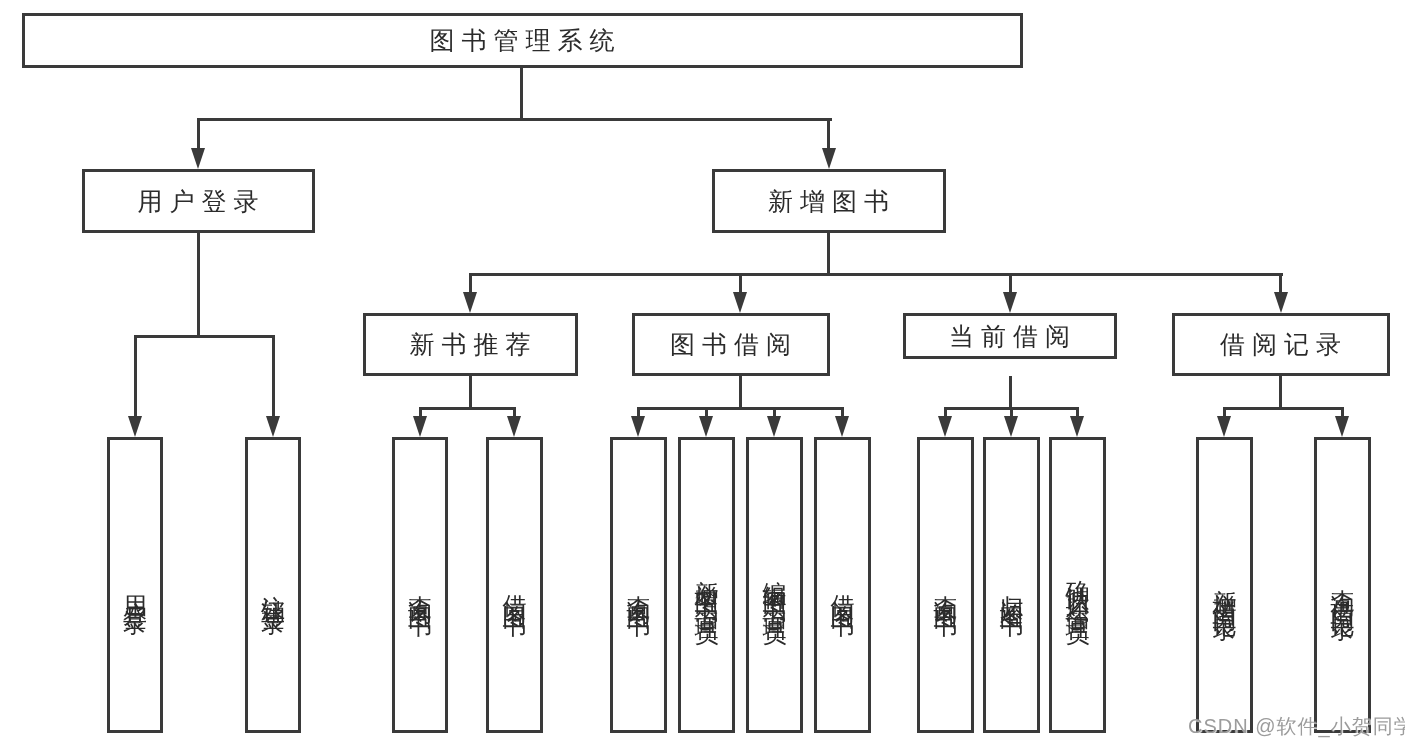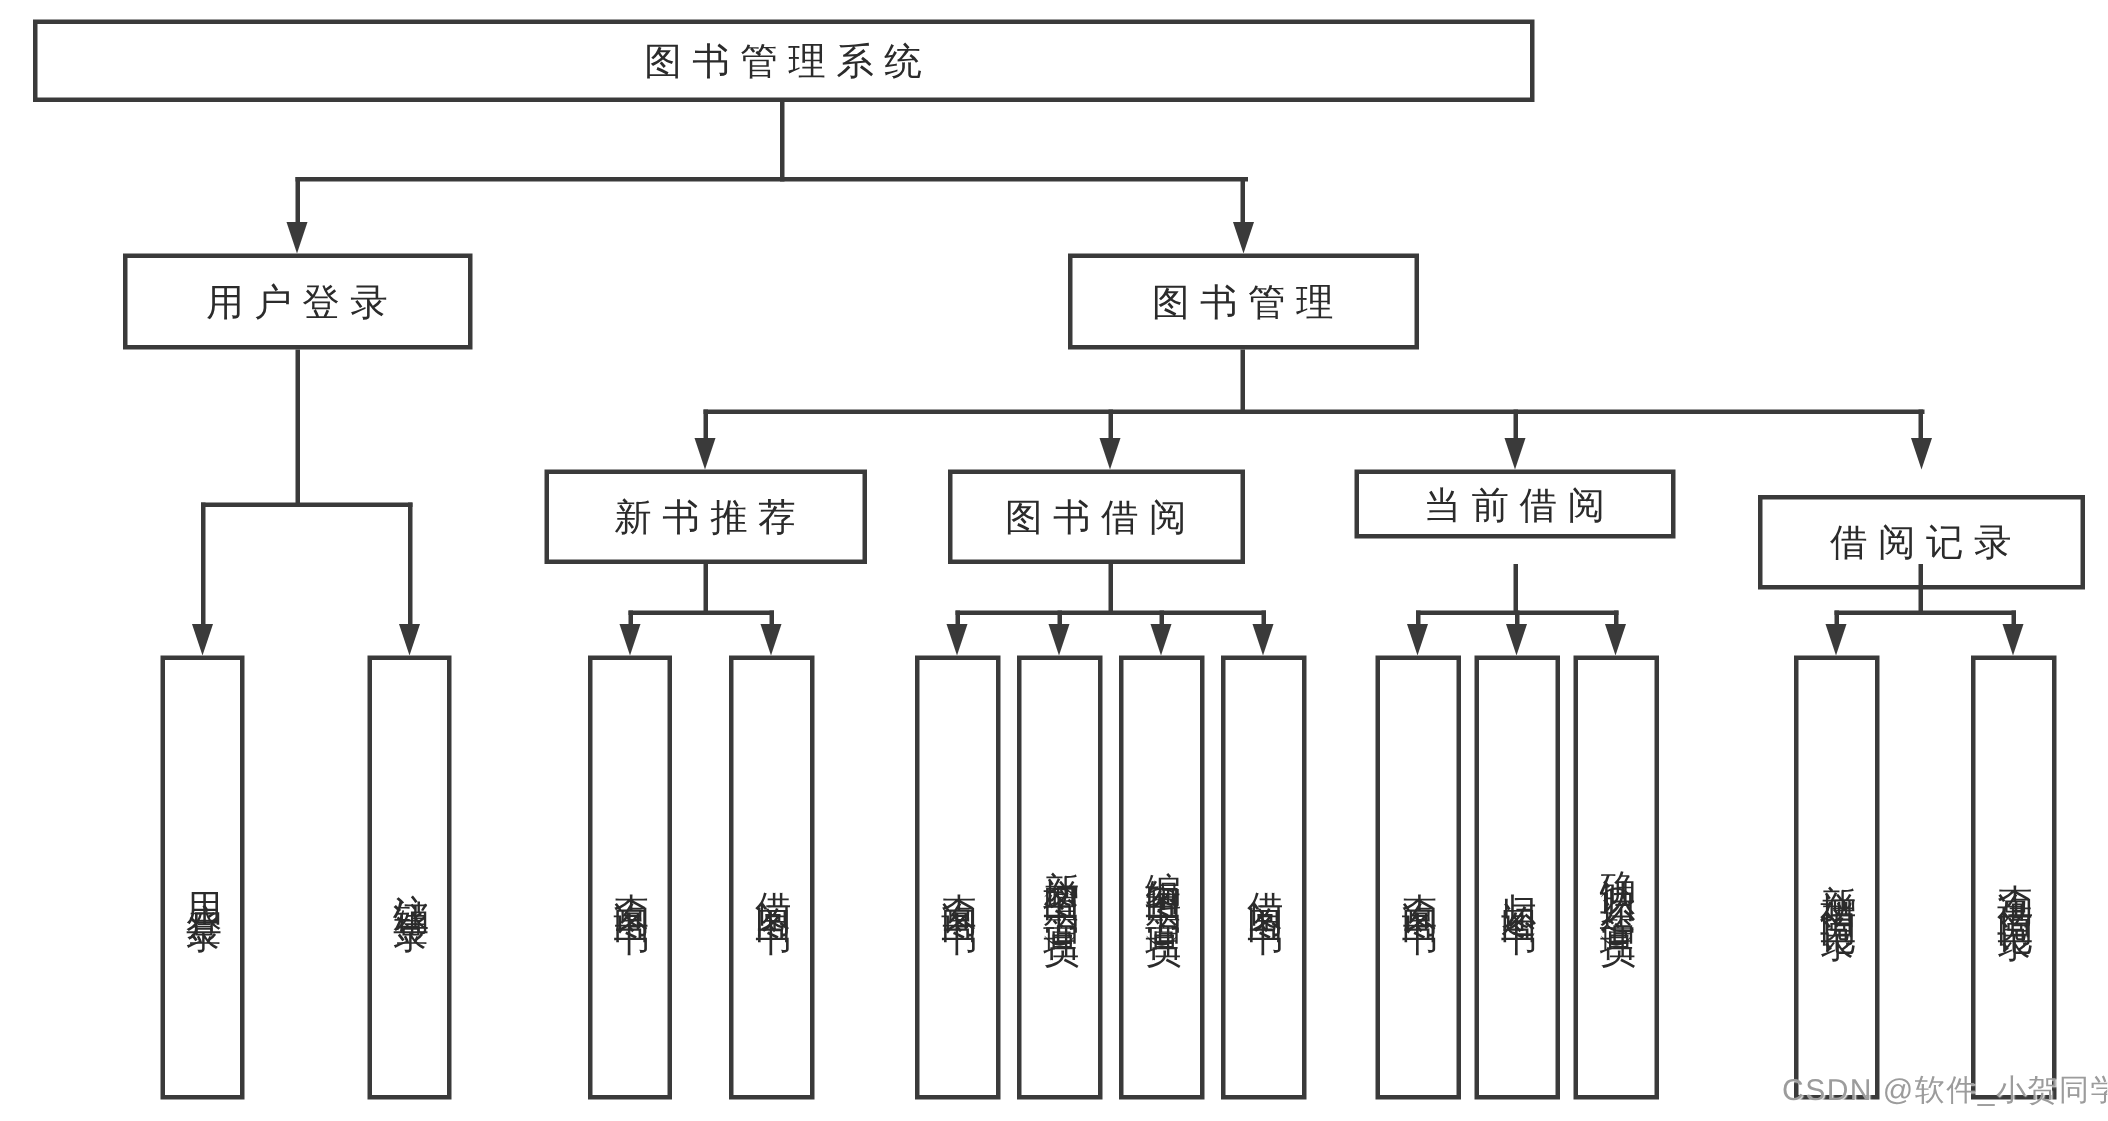--- a/index.html
+++ b/index.html
@@ -52,21 +52,21 @@
   <div class="l h" style="left:197px;top:118px;width:635px;"></div>
   <div class="l v" style="left:197px;top:118px;height:32px;"></div>
   <div class="l v" style="left:827px;top:118px;height:32px;"></div>
   <div class="arr" style="left:191px;top:148px;"></div>
   <div class="arr" style="left:822px;top:148px;"></div>
 
   <div class="hbox" style="left:82px;top:169px;width:233px;height:64px;">
     <span class="lbl">用户登录</span>
   </div>
   <div class="hbox" style="left:712px;top:169px;width:234px;height:64px;">
-    <span class="lbl">图书管理</span>
+    <span class="lbl">新增图书</span>
   </div>
 
   <div class="l v" style="left:197px;top:233px;height:105px;"></div>
   <div class="l h" style="left:134px;top:335px;width:141px;"></div>
   <div class="l v" style="left:134px;top:335px;height:83px;"></div>
   <div class="l v" style="left:272px;top:335px;height:83px;"></div>
   <div class="arr" style="left:128px;top:416px;"></div>
   <div class="arr" style="left:266px;top:416px;"></div>
 
   <div class="l v" style="left:827px;top:233px;height:43px;"></div>
@@ -82,21 +82,21 @@
 
   <div class="hbox" style="left:363px;top:313px;width:215px;height:63px;">
     <span class="lbl">新书推荐</span>
   </div>
   <div class="hbox" style="left:632px;top:313px;width:198px;height:63px;">
     <span class="lbl">图书借阅</span>
   </div>
   <div class="hbox" style="left:903px;top:313px;width:214px;height:46px;">
     <span class="lbl">当前借阅</span>
   </div>
-  <div class="hbox" style="left:1172px;top:330px;width:218px;height:63px;">
+  <div class="hbox" style="left:1172px;top:313px;width:218px;height:63px;">
     <span class="lbl">借阅记录</span>
   </div>
 
   <div class="l v" style="left:469px;top:376px;height:34px;"></div>
   <div class="l h" style="left:419px;top:407px;width:97px;"></div>
   <div class="l v" style="left:419px;top:407px;height:11px;"></div>
   <div class="l v" style="left:513px;top:407px;height:11px;"></div>
   <div class="arr" style="left:413px;top:416px;"></div>
   <div class="arr" style="left:507px;top:416px;"></div>
 

